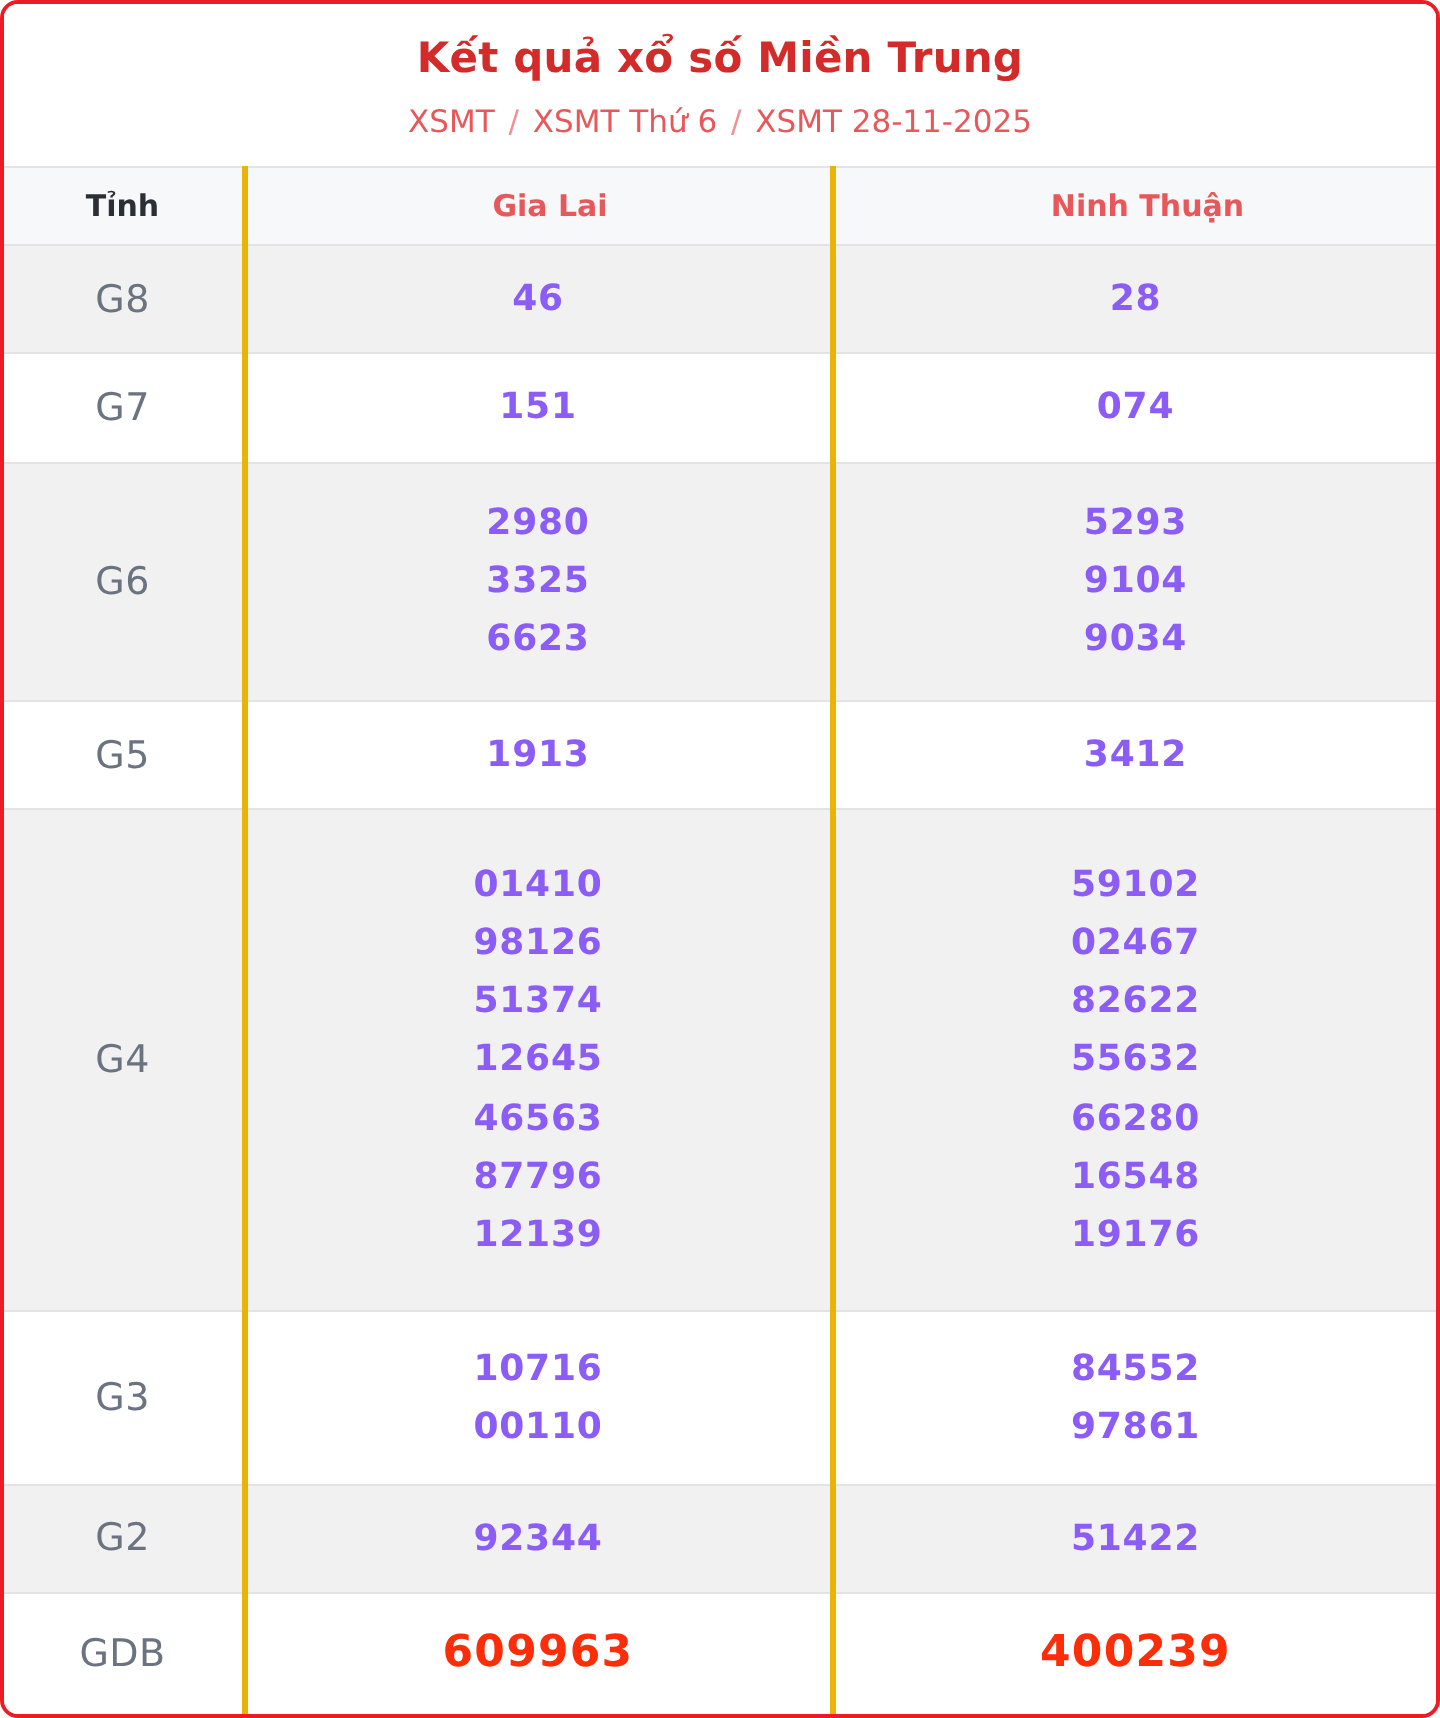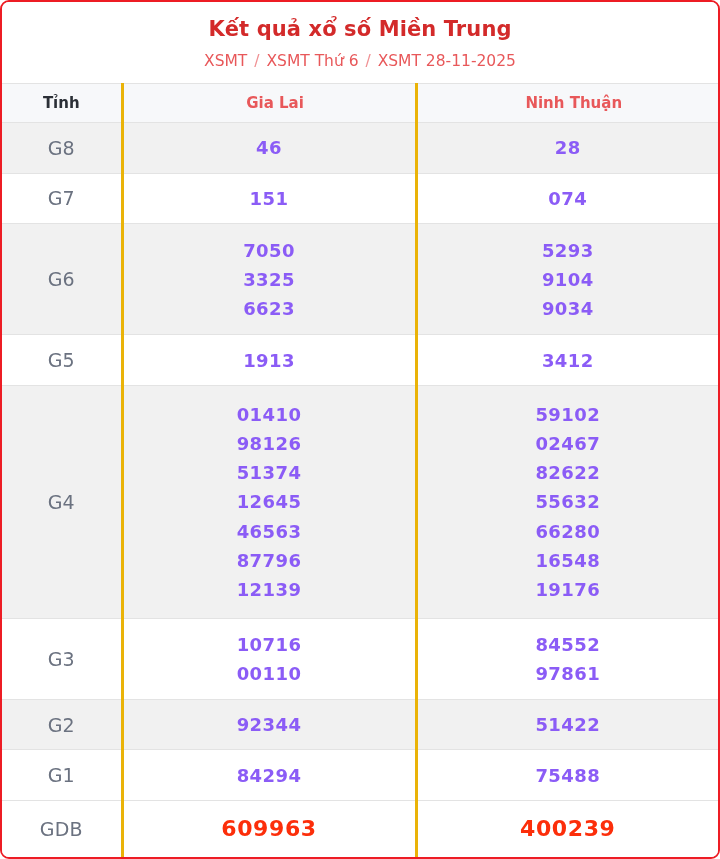--- a/index.html
+++ b/index.html
@@ -166,21 +166,21 @@
           <td class="cell-numbers">
             <span class="num">151</span>
           </td>
           <td class="cell-numbers">
             <span class="num">074</span>
           </td>
         </tr>
         <tr class="row-shade">
           <td class="cell-prize">G6</td>
           <td class="cell-numbers">
-            <span class="num">7050</span>
+            <span class="num">2980</span>
             <span class="num">3325</span>
             <span class="num">6623</span>
           </td>
           <td class="cell-numbers">
             <span class="num">5293</span>
             <span class="num">9104</span>
             <span class="num">9034</span>
           </td>
         </tr>
         <tr class="row-plain">
@@ -226,29 +226,20 @@
         </tr>
         <tr class="row-shade">
           <td class="cell-prize">G2</td>
           <td class="cell-numbers">
             <span class="num">92344</span>
           </td>
           <td class="cell-numbers">
             <span class="num">51422</span>
           </td>
         </tr>
-        <tr class="row-plain">
-          <td class="cell-prize">G1</td>
-          <td class="cell-numbers">
-            <span class="num">84294</span>
-          </td>
-          <td class="cell-numbers">
-            <span class="num">75488</span>
-          </td>
-        </tr>
         <tr class="row-plain row-gdb">
           <td class="cell-prize">GDB</td>
           <td class="cell-numbers">
             <span class="num">609963</span>
           </td>
           <td class="cell-numbers">
             <span class="num">400239</span>
           </td>
         </tr>
       </tbody>

